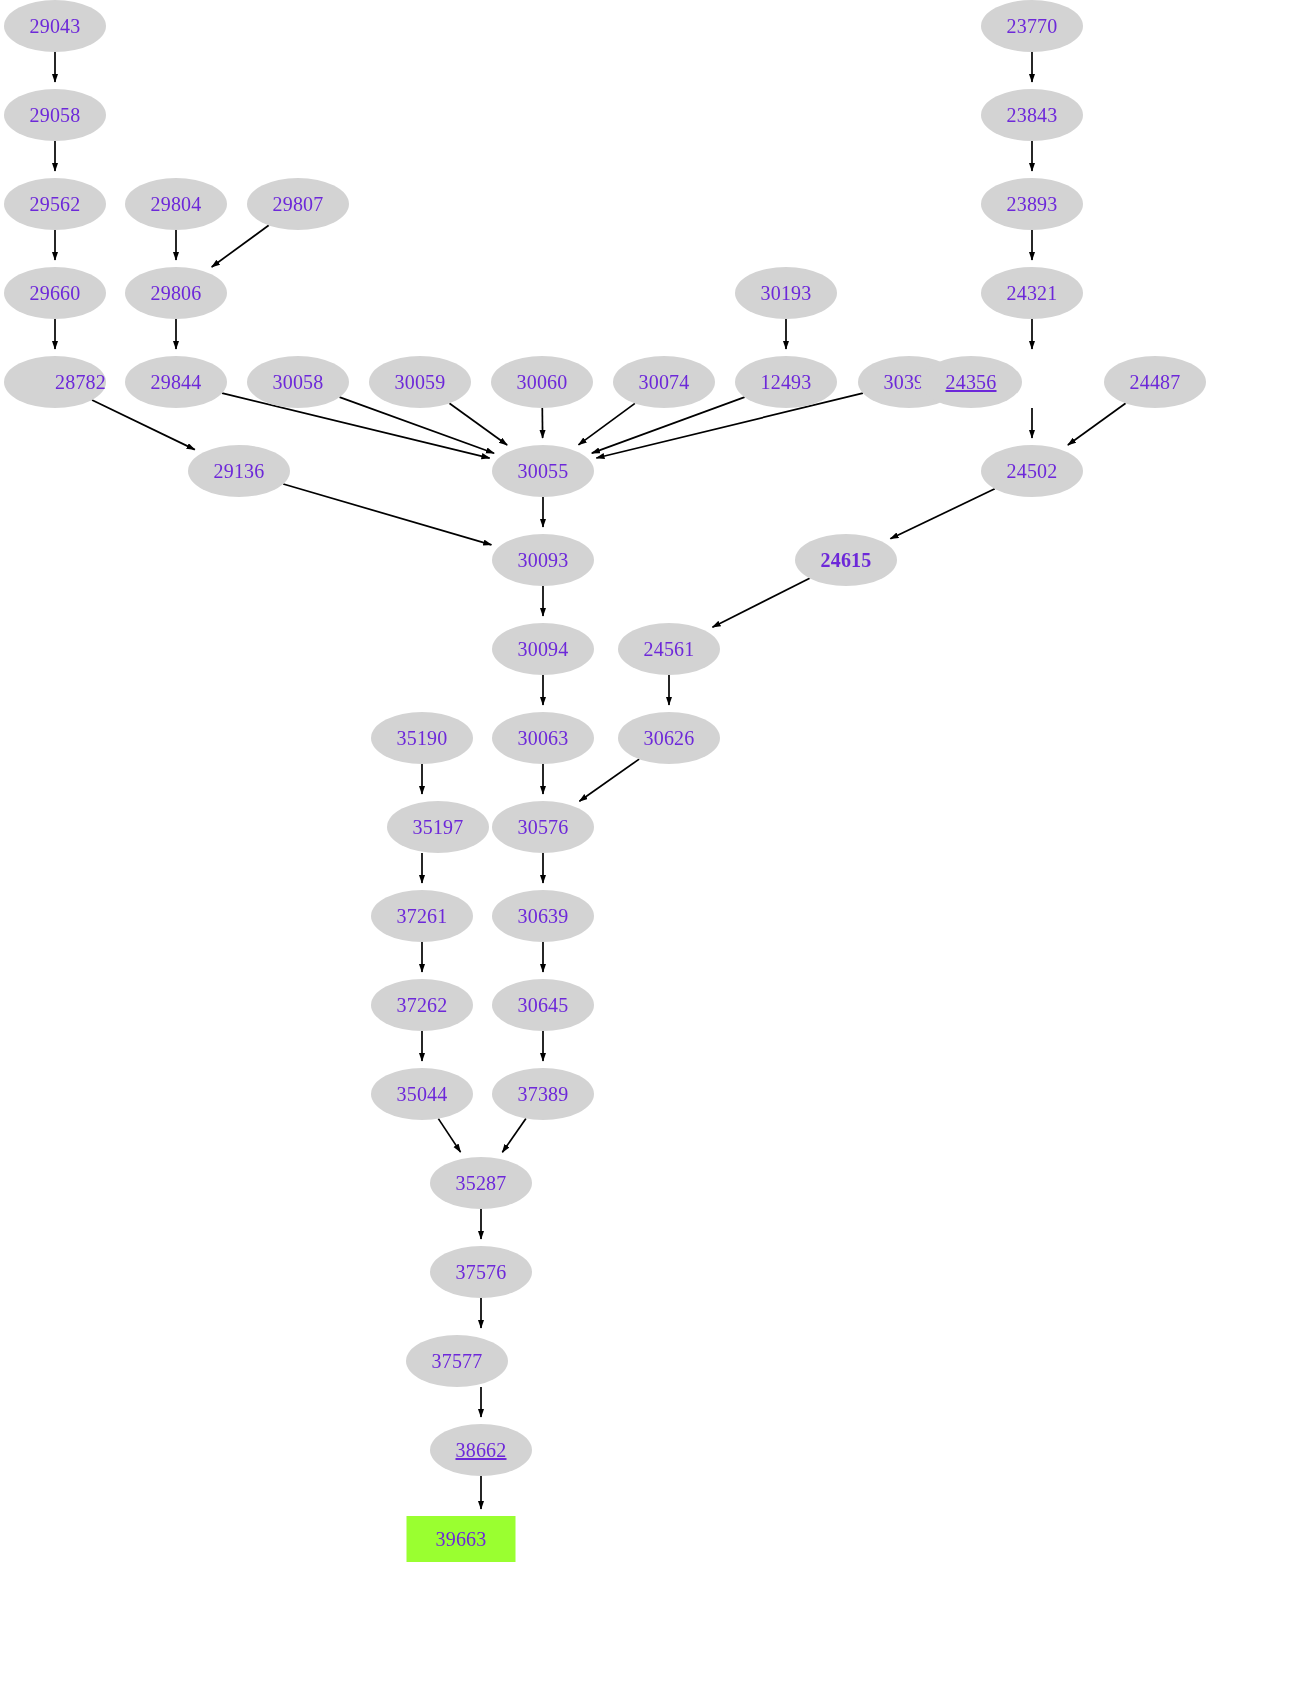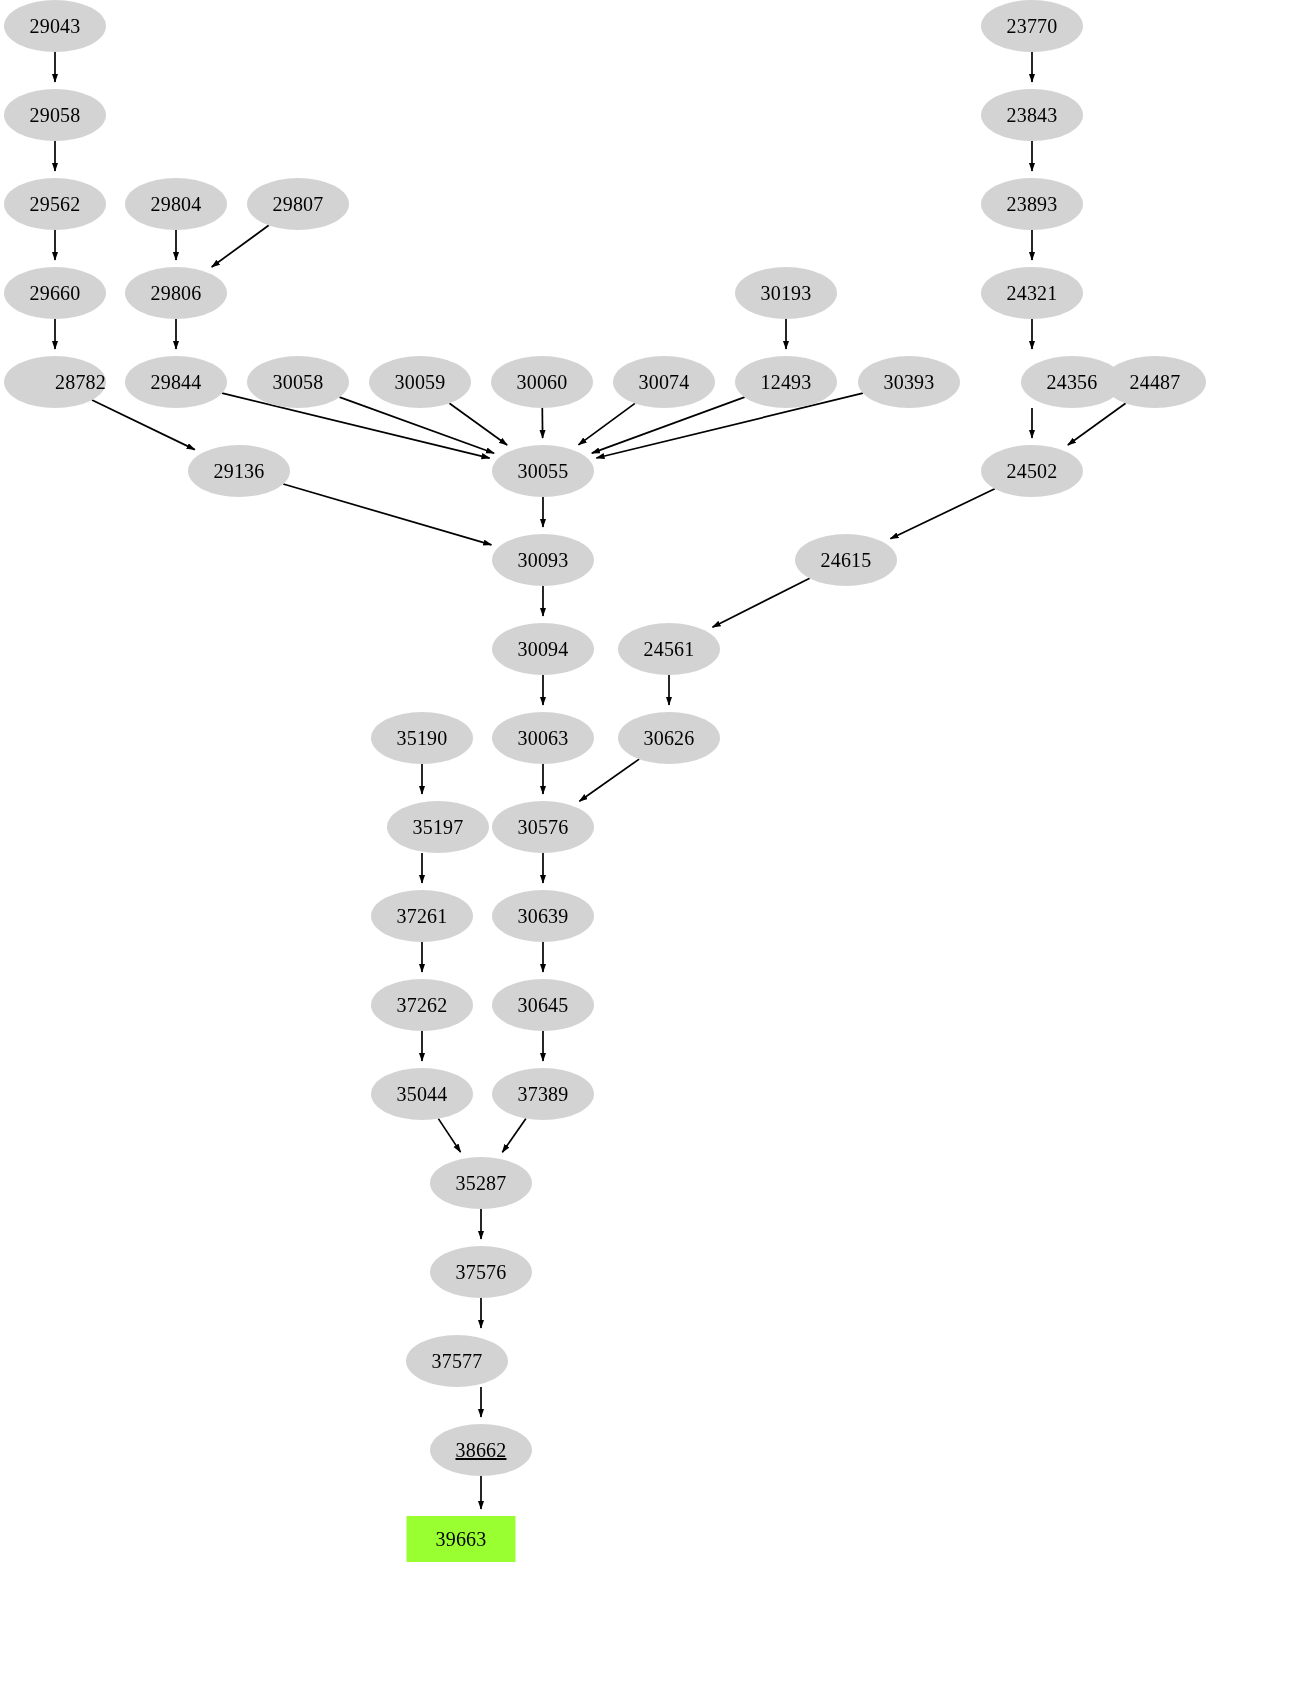--- a/index.html
+++ b/index.html
@@ -26,21 +26,21 @@
     height: 1691px;
     pointer-events: none;
   }
   .graph-node {
     position: absolute;
     transform: translate(-50%, -50%);
     display: flex;
     align-items: center;
     justify-content: center;
     box-sizing: border-box;
-    color: #000000;
+    color: #6d28d9;
     font-family: "Liberation Serif", "DejaVu Serif", serif;
     font-size: 20px;
     line-height: 1;
     white-space: nowrap;
     letter-spacing: 0.2px;
   }
   .graph-node.shape-ellipse {
     border-radius: 50%;
   }
   .graph-node.shape-box {
@@ -159,36 +159,36 @@
       </div>
       <div class="graph-node shape-ellipse" style="left: 1032px; top: 115px; width: 102px; height: 52px; background: rgb(211, 211, 211);">
         <span class="node-label">23843</span>
       </div>
       <div class="graph-node shape-ellipse" style="left: 1032px; top: 204px; width: 102px; height: 52px; background: rgb(211, 211, 211);">
         <span class="node-label">23893</span>
       </div>
       <div class="graph-node shape-ellipse" style="left: 1032px; top: 293px; width: 102px; height: 52px; background: rgb(211, 211, 211);">
         <span class="node-label">24321</span>
       </div>
-      <div class="graph-node shape-ellipse" style="left: 1072px; top: 382px; width: 102px; height: 52px; background: rgb(211, 211, 211);">
+      <div class="graph-node shape-ellipse" style="left: 971px; top: 382px; width: 102px; height: 52px; background: rgb(211, 211, 211); text-decoration: underline;">
         <span class="node-label">24356</span>
       </div>
       <div class="graph-node shape-ellipse" style="left: 1155px; top: 382px; width: 102px; height: 52px; background: rgb(211, 211, 211);">
         <span class="node-label">24487</span>
       </div>
       <div class="graph-node shape-ellipse" style="left: 1032px; top: 471px; width: 102px; height: 52px; background: rgb(211, 211, 211);">
         <span class="node-label">24502</span>
       </div>
       <div class="graph-node shape-ellipse" style="left: 239px; top: 471px; width: 102px; height: 52px; background: rgb(211, 211, 211);">
         <span class="node-label">29136</span>
       </div>
       <div class="graph-node shape-ellipse" style="left: 543px; top: 471px; width: 102px; height: 52px; background: rgb(211, 211, 211);">
         <span class="node-label">30055</span>
       </div>
-      <div class="graph-node shape-ellipse" style="left: 846px; top: 560px; width: 102px; height: 52px; background: rgb(211, 211, 211);">
+      <div class="graph-node shape-ellipse" style="left: 846px; top: 560px; width: 102px; height: 52px; background: rgb(211, 211, 211); font-weight: bold;">
         <span class="node-label">24615</span>
       </div>
       <div class="graph-node shape-ellipse" style="left: 543px; top: 560px; width: 102px; height: 52px; background: rgb(211, 211, 211);">
         <span class="node-label">30093</span>
       </div>
       <div class="graph-node shape-ellipse" style="left: 543px; top: 649px; width: 102px; height: 52px; background: rgb(211, 211, 211);">
         <span class="node-label">30094</span>
       </div>
       <div class="graph-node shape-ellipse" style="left: 669px; top: 649px; width: 102px; height: 52px; background: rgb(211, 211, 211);">
         <span class="node-label">24561</span>

